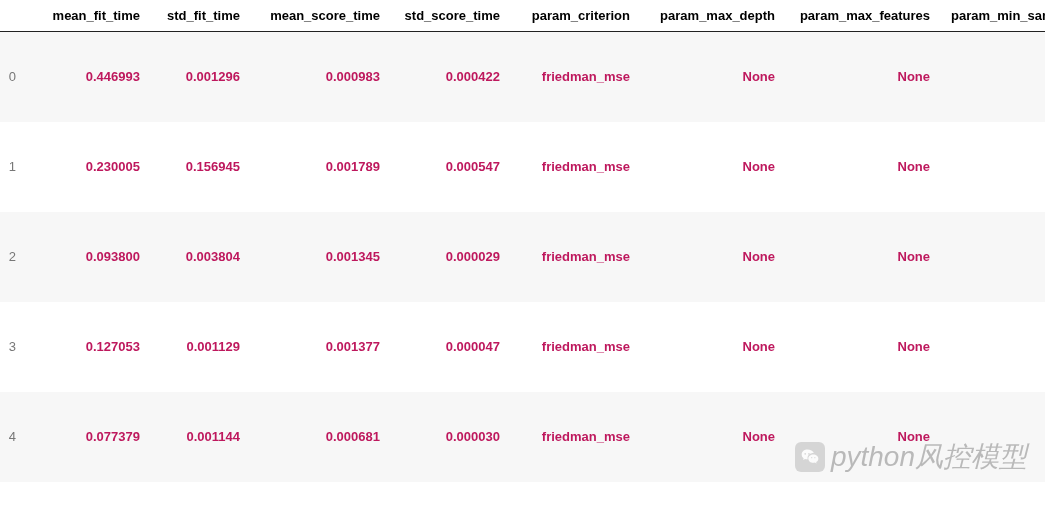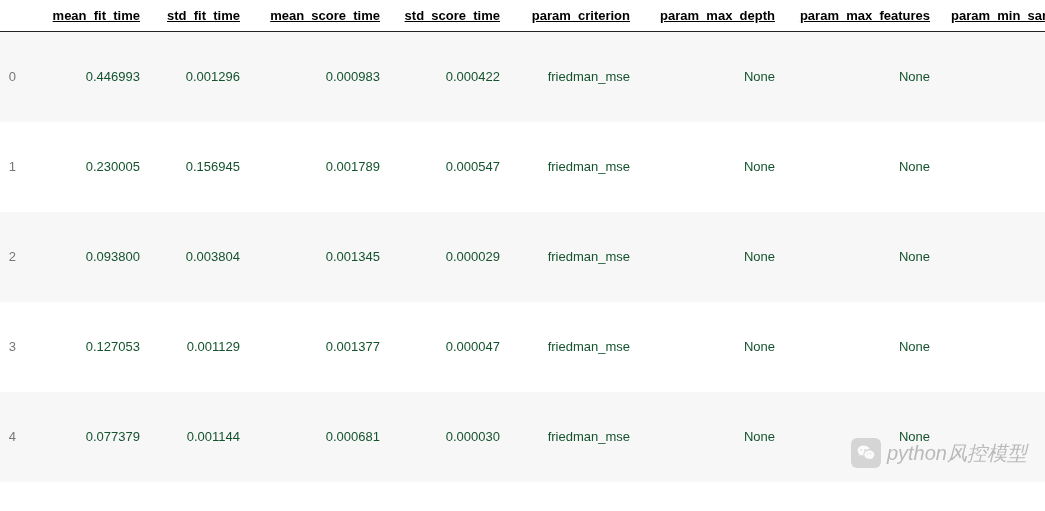--- a/index.html
+++ b/index.html
@@ -20,39 +20,38 @@
       table-layout: fixed;
     }
     thead th {
       font-weight: 700;
       text-align: right;
       padding: 8px 10px 8px 6px;
       border-bottom: 1.5px solid #222;
       white-space: nowrap;
       font-size: 13px;
       color: #000;
-      text-decoration: underline;
     }
     th.idx, td.idx {
       text-align: right;
       color: #777;
       font-weight: 400;
       width: 30px;
       padding-right: 14px;
     }
     tbody tr {
       height: 90px;
     }
     tbody tr:nth-child(odd) { background: #f7f7f7; }
     tbody tr:nth-child(even) { background: #ffffff; }
     tbody td {
       text-align: right;
       padding: 8px 10px 8px 6px;
-      color: #14532d;
-      font-weight: 400;
+      color: #be185d;
+      font-weight: 700;
       white-space: nowrap;
       vertical-align: middle;
     }
     .col-0 { width: 30px; }
     .col-1 { width: 120px; }
     .col-2 { width: 100px; }
     .col-3 { width: 140px; }
     .col-4 { width: 120px; }
     .col-5 { width: 130px; }
     .col-6 { width: 145px; }
@@ -60,21 +59,21 @@
     .col-8 { width: 120px; }
     .watermark {
       position: absolute;
       right: 18px;
       top: 438px;
       display: flex;
       align-items: center;
       gap: 6px;
       opacity: 0.55;
       color: #888;
-      font-size: 20px;
+      font-size: 28px;
       pointer-events: none;
       font-style: italic;
       font-family: "Segoe UI", sans-serif;
     }
     .watermark .wicon {
       width: 30px; height: 30px;
       border-radius: 6px;
       background: #bbb;
       display: flex;
       align-items: center;

